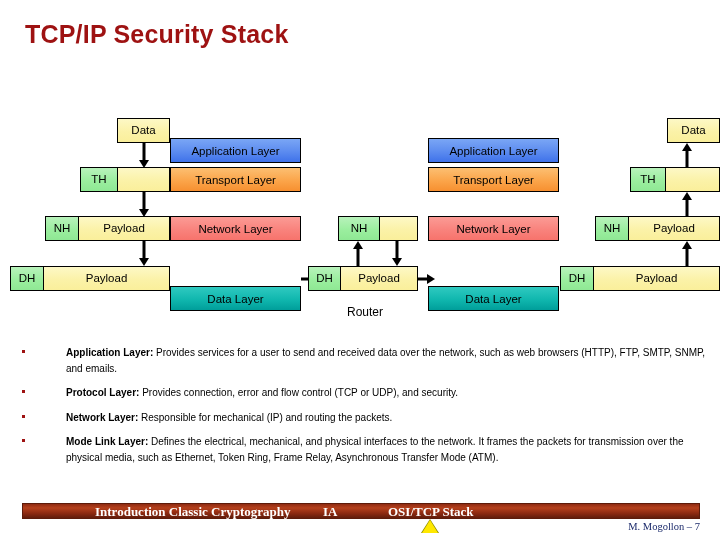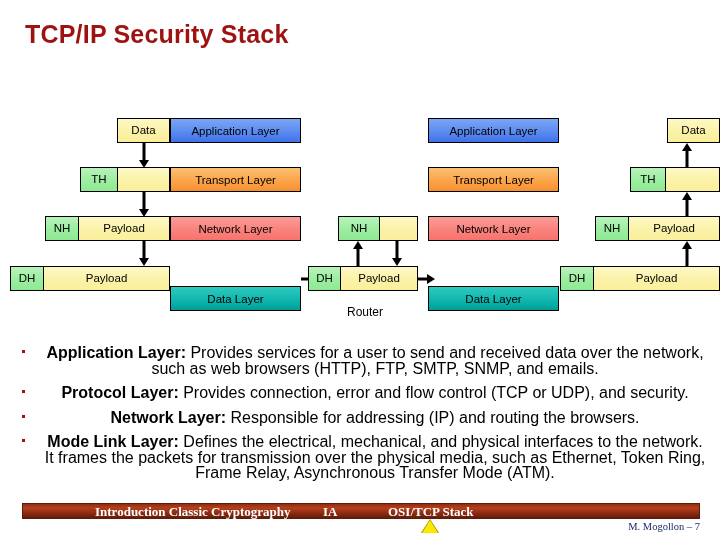--- a/index.html
+++ b/index.html
@@ -66,21 +66,21 @@
     position: absolute;
     box-sizing: border-box;
     border: 1px solid #000000;
     height: 25px;
     display: flex;
     align-items: center;
     justify-content: center;
     font-size: 11.5px;
     white-space: nowrap;
   }
-  .lb-app  { background: linear-gradient(180deg, #7aa6f5 0%, #5f8ef0 50%, #3f72ea 100%); }
+  .lb-app  { background: linear-gradient(180deg, #7aa6f5 0%, #5f8ef0 50%, #3f72ea 100%); margin-top: 20px; }
   .lb-tra  { background: linear-gradient(180deg, #fcbf72 0%, #fba54a 55%, #f79030 100%); }
   .lb-net  { background: linear-gradient(180deg, #fb9b95 0%, #f9837d 55%, #f7736c 100%); }
   .lb-dat  { background: linear-gradient(180deg, #2fc9c0 0%, #10b7ae 55%, #009e9a 100%); margin-top: 20px; }
 
   
   .arrow { position: absolute; }
   .arrow .shaft-v {
     position: absolute;
     left: 50%;
     transform: translateX(-50%);
@@ -138,27 +138,26 @@
 
   
   #bullets {
     position: absolute;
     left: 0;
     top: 345px;
     width: 720px;
   }
   .bullet-row {
     position: relative;
-    padding-left: 44px;
+    padding-left: 66px;
     padding-right: 14px;
     margin-bottom: 9px;
-    font-size: 16px;
+    font-size: 10px;
     line-height: 15.5px;
     color: #000000;
-    text-align: center;
   }
   .bullet-row .dot {
     position: absolute;
     left: 22px;
     top: 5px;
     width: 3px;
     height: 3px;
     background: #9e1212;
   }
   .bullet-row b { font-weight: bold; }
@@ -340,21 +339,21 @@
   <div class="bullet-row">
     <span class="dot"></span>
     <b>Application Layer:</b><span> Provides services for a user to send and received data over the network, such as web browsers (HTTP), FTP, SMTP, SNMP, and emails.</span>
   </div>
   <div class="bullet-row">
     <span class="dot"></span>
     <b>Protocol Layer:</b><span> Provides connection, error and flow control (TCP or UDP), and security.</span>
   </div>
   <div class="bullet-row">
     <span class="dot"></span>
-    <b>Network Layer:</b><span> Responsible for addressing (IP) and routing the browsers.</span>
+    <b>Network Layer:</b><span> Responsible for mechanical (IP) and routing the packets.</span>
   </div>
   <div class="bullet-row">
     <span class="dot"></span>
     <b>Mode Link Layer:</b><span> Defines the electrical, mechanical, and physical interfaces to the network. It frames the packets for transmission over the physical media, such as Ethernet, Token Ring, Frame Relay, Asynchronous Transfer Mode (ATM).</span>
   </div>
 </div>
 
 <div id="footer-bar">
   <div class="foot-item" id="foot-intro">Introduction  Classic Cryptography</div>
   <div class="foot-item" id="foot-ia">IA</div>

